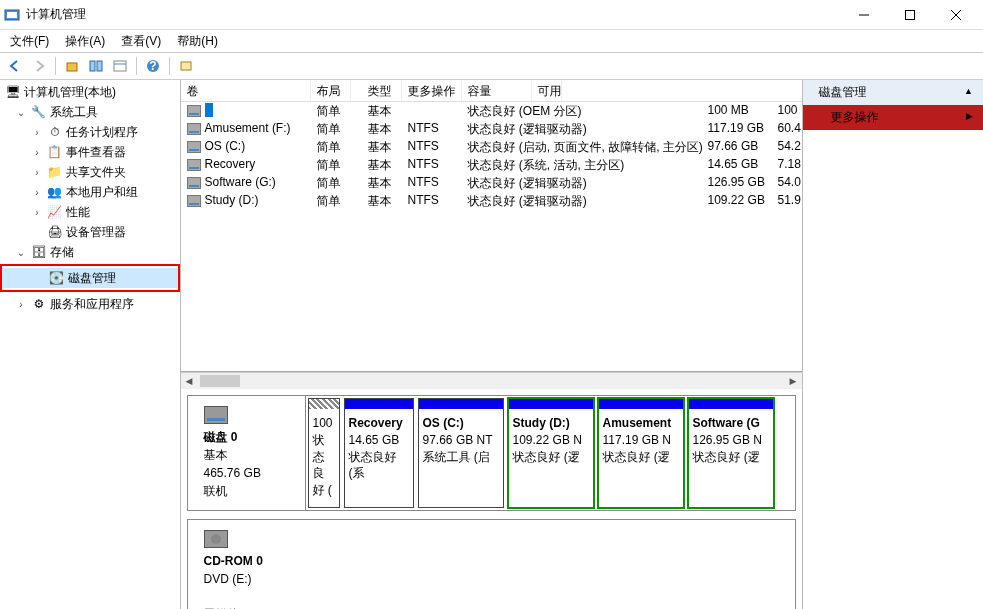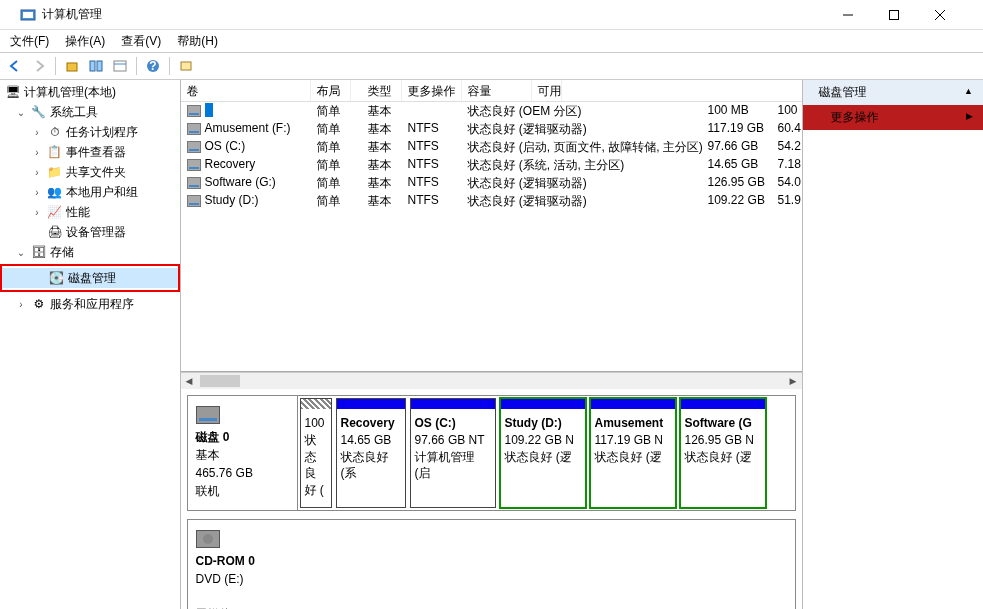--- a/index.html
+++ b/index.html
@@ -1,18 +1,18 @@
 <!DOCTYPE html>
 <html><head>
 <meta charset="utf-8">
 <style>
 * { box-sizing: border-box; margin: 0; padding: 0; font-family: "Microsoft YaHei", Tahoma, sans-serif; font-size: 12px; }
 body { background: #fff; width: 983px; height: 609px; overflow: hidden; }
 
-.titlebar { height: 30px; display: flex; align-items: center; padding: 0 20px; border-bottom: 1px solid #ddd; }
+.titlebar { height: 30px; display: flex; align-items: center; padding: 0 4px; border-bottom: 1px solid #ddd; }
 .titlebar .icon { width: 16px; height: 16px; margin-right: 6px; }
 .titlebar .title { flex: 1; }
 .titlebar .controls { display: flex; gap: 0; }
 .titlebar .controls div { width: 46px; height: 30px; display: flex; align-items: center; justify-content: center; cursor: pointer; }
 
 .menubar { height: 22px; display: flex; align-items: center; padding: 0 4px; gap: 4px; }
 .menubar span { padding: 2px 6px; cursor: pointer; }
 
 .toolbar { height: 28px; display: flex; align-items: center; padding: 2px 4px; gap: 2px; border-top: 1px solid #ccc; border-bottom: 1px solid #ccc; }
 .toolbar .tbtn { width: 22px; height: 22px; display: flex; align-items: center; justify-content: center; cursor: pointer; border: 1px solid transparent; }
@@ -34,21 +34,21 @@
 .vol-row { display: flex; height: 18px; align-items: flex-start; }
 .vol-row > div { padding: 1px 6px; white-space: nowrap; overflow: hidden; }
 .vol-icon { width: 14px; height: 12px; background: #aaa; border: 1px solid #777; display: inline-block; margin-right: 4px; vertical-align: middle; position: relative; }
 .vol-icon::after { content: ''; position: absolute; bottom: 1px; left: 1px; right: 1px; height: 2px; background: #48c; }
 .sel-vol { background: #0078d7; color: #fff; padding: 0 4px; }
 
 .c-vol { width: 130px; } .c-lay { width: 40px; } .c-typ { width: 40px; margin-left: 11px; } .c-fs { width: 60px; } .c-stat { width: 240px; } .c-cap { width: 70px; } .c-free { width: 30px; }
 
 .diskpane { flex: 1; overflow: auto; background: #fff; padding: 6px; }
 .diskrow { display: flex; margin-bottom: 8px; border: 1px solid #888; }
-.diskinfo { width: 110px; padding: 10px 8px; border-right: 1px solid #888; background: #fff; font-size: 11px; line-height: 1.5; }
+.diskinfo { width: 110px; padding: 10px 8px; border-right: 1px solid #888; background: #fff; font-size: 11px; line-height: 1.5; margin-left: 8px; }
 .diskinfo .dicon { width: 24px; height: 18px; background: #999; border: 1px solid #555; margin-bottom: 4px; position: relative; }
 .diskinfo .dicon::after { content:''; position:absolute; bottom:2px; left:2px; right:2px; height:3px; background:#48c; }
 .diskinfo .cdico::after { background: #888; border-radius: 50%; width: 10px; height: 10px; left: 6px; bottom: 3px; }
 .partrow { flex: 1; display: flex; align-items: stretch; }
 .part { border: 1px solid #444; margin: 2px; padding: 6px 4px; font-size: 11px; line-height: 1.4; overflow: hidden; }
 .part .phdr { height: 10px; margin: -6px -4px 6px -4px; }
 .phdr.blue { background: #0700ee; }
 .phdr.hatch { background: repeating-linear-gradient(45deg,#888,#888 2px,#fff 2px,#fff 4px); }
 .greenbox .part.gb { outline: 2px solid #0a9200; outline-offset: -1px; }
 
@@ -280,21 +280,21 @@
         <div class="diskinfo">
           <div class="dicon"></div>
           <b>磁盘 0</b><br>
           <span>基本</span><br>
           <span>465.76 GB</span><br>
           <span>联机</span>
         </div>
         <div class="partrow greenbox">
           <div class="part" style="width:32px"><div class="phdr hatch"></div><span>100</span><br><span>状态良好 (</span></div>
           <div class="part" style="width:70px"><div class="phdr blue"></div><b>Recovery</b><br><span>14.65 GB</span><br><span>状态良好 (系</span></div>
-          <div class="part" style="width:86px"><div class="phdr blue"></div><b>OS  (C:)</b><br><span>97.66 GB NT</span><br><span>计算机管理 (启</span></div>
+          <div class="part" style="width:86px"><div class="phdr blue"></div><b>OS  (C:)</b><br><span>97.66 GB NT</span><br><span>系统工具 (启</span></div>
           <div class="part gb" style="width:86px"><div class="phdr blue"></div><b>Study  (D:)</b><br><span>109.22 GB N</span><br><span>状态良好 (逻</span></div>
           <div class="part gb" style="width:86px"><div class="phdr blue"></div><b>Amusement</b><br><span>117.19 GB N</span><br><span>状态良好 (逻</span></div>
           <div class="part gb" style="width:86px"><div class="phdr blue"></div><b>Software  (G</b><br><span>126.95 GB N</span><br><span>状态良好 (逻</span></div>
         </div>
       </div>
       <div class="diskrow">
         <div class="diskinfo" style="border-right:none">
           <div class="dicon cdico"></div>
           <b>CD-ROM 0</b><br>
           <span>DVD (E:)</span><br><br>

